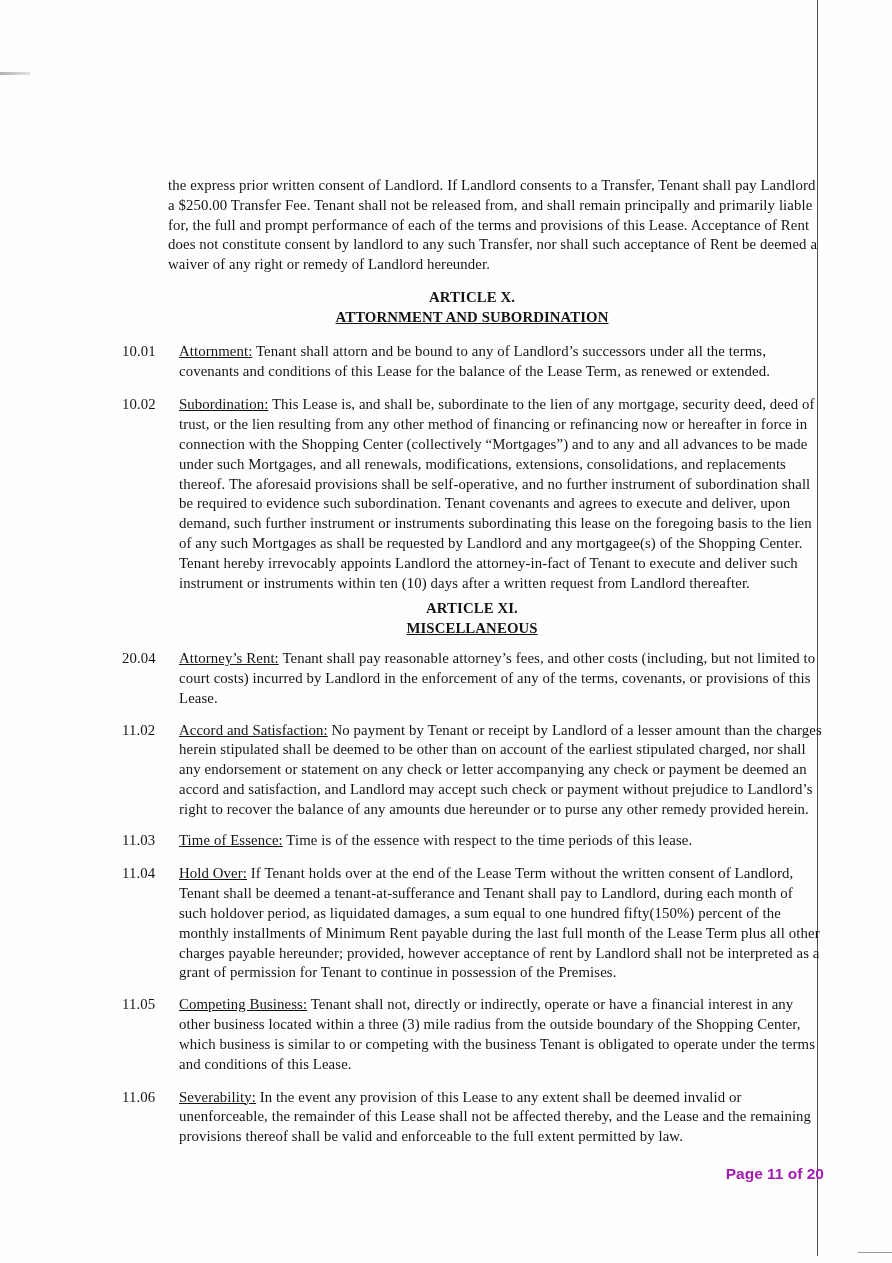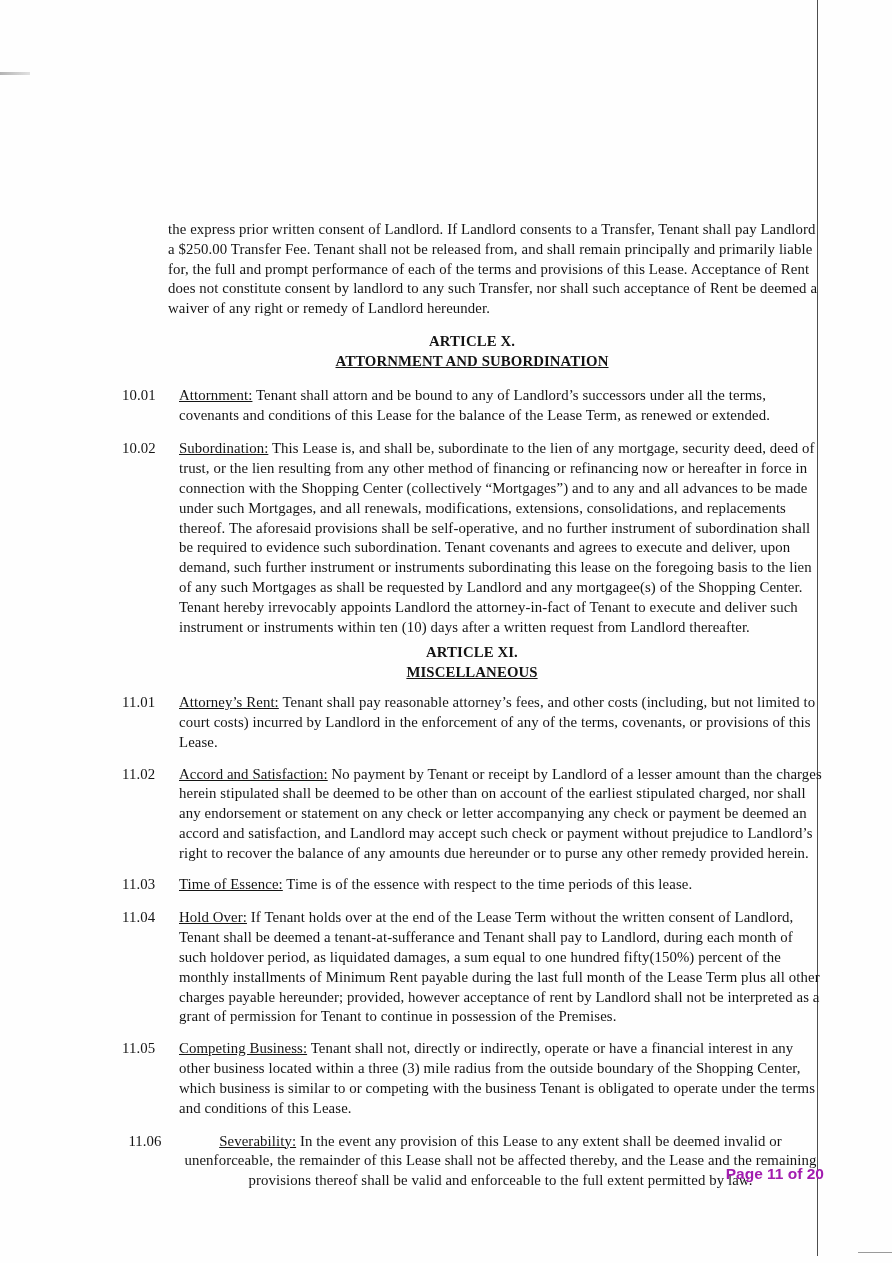--- a/index.html
+++ b/index.html
@@ -38,37 +38,37 @@
   }
   .content {
     position: absolute;
     top: 176px; left: 122px;
     width: 700px;
     font-size: 14.8px;
     line-height: 1.34;
     letter-spacing: 0.1px;
     z-index: 1;
   }
-  .intro { margin-left: 46px; margin-top: 44px; }
+  .intro { margin-left: 46px; }
   .article-heading {
     text-align: center;
     font-weight: bold;
   }
   .article-heading.first { margin-top: 13px; text-align: center; }
   .article-heading.second { margin-top: 6px; }
   .article-title-line { text-decoration: underline; }
   .section { display: flex; gap: 11px; }
   .sec-num { width: 46px; flex-shrink: 0; }
   .sec-body { flex: 1; }
   .u { text-decoration: underline; }
   .mt14 { margin-top: 14px; }
   .mt12 { margin-top: 12px; }
   .mt11 { margin-top: 11px; }
   .mt10 { margin-top: 10px; }
-  .mt13 { margin-top: 13px; text-align: center; }
+  .mt13 { margin-top: 13px; }
   .footer {
     position: absolute;
     top: 1165px;
     left: 0;
     width: 824px;
     text-align: right;
     font-family: "Liberation Sans", "DejaVu Sans", sans-serif;
     font-weight: bold;
     font-size: 15.5px;
     color: #a21caf;
@@ -108,21 +108,21 @@
         <span>This Lease is, and shall be, subordinate to the lien of any mortgage, security deed, deed of trust, or the lien resulting from any other method of financing or refinancing now or hereafter in force in connection with the Shopping Center (collectively “Mortgages”) and to any and all advances to be made under such Mortgages, and all renewals, modifications, extensions, consolidations, and replacements thereof. The aforesaid provisions shall be self-operative, and no further instrument of subordination shall be required to evidence such subordination. Tenant covenants and agrees to execute and deliver, upon demand, such further instrument or instruments subordinating this lease on the foregoing basis to the lien of any such Mortgages as shall be requested by Landlord and any mortgagee(s) of the Shopping Center. Tenant hereby irrevocably appoints Landlord the attorney-in-fact of Tenant to execute and deliver such instrument or instruments within ten (10) days after a written request from Landlord thereafter.</span>
       </div>
     </div>
 
     <div class="article-heading second">
       <div>ARTICLE XI.</div>
       <div class="article-title-line">MISCELLANEOUS</div>
     </div>
 
     <div class="section mt10">
-      <div class="sec-num">11.01</div>
+      <div class="sec-num">20.04</div>
       <div class="sec-body">
         <span class="u">Attorney’s Rent:</span>
         <span>Tenant shall pay reasonable attorney’s fees, and other costs (including, but not limited to court costs) incurred by Landlord in the enforcement of any of the terms, covenants, or provisions of this Lease.</span>
       </div>
     </div>
 
     <div class="section mt12">
       <div class="sec-num">11.02</div>
       <div class="sec-body">
         <span class="u">Accord and Satisfaction:</span>

